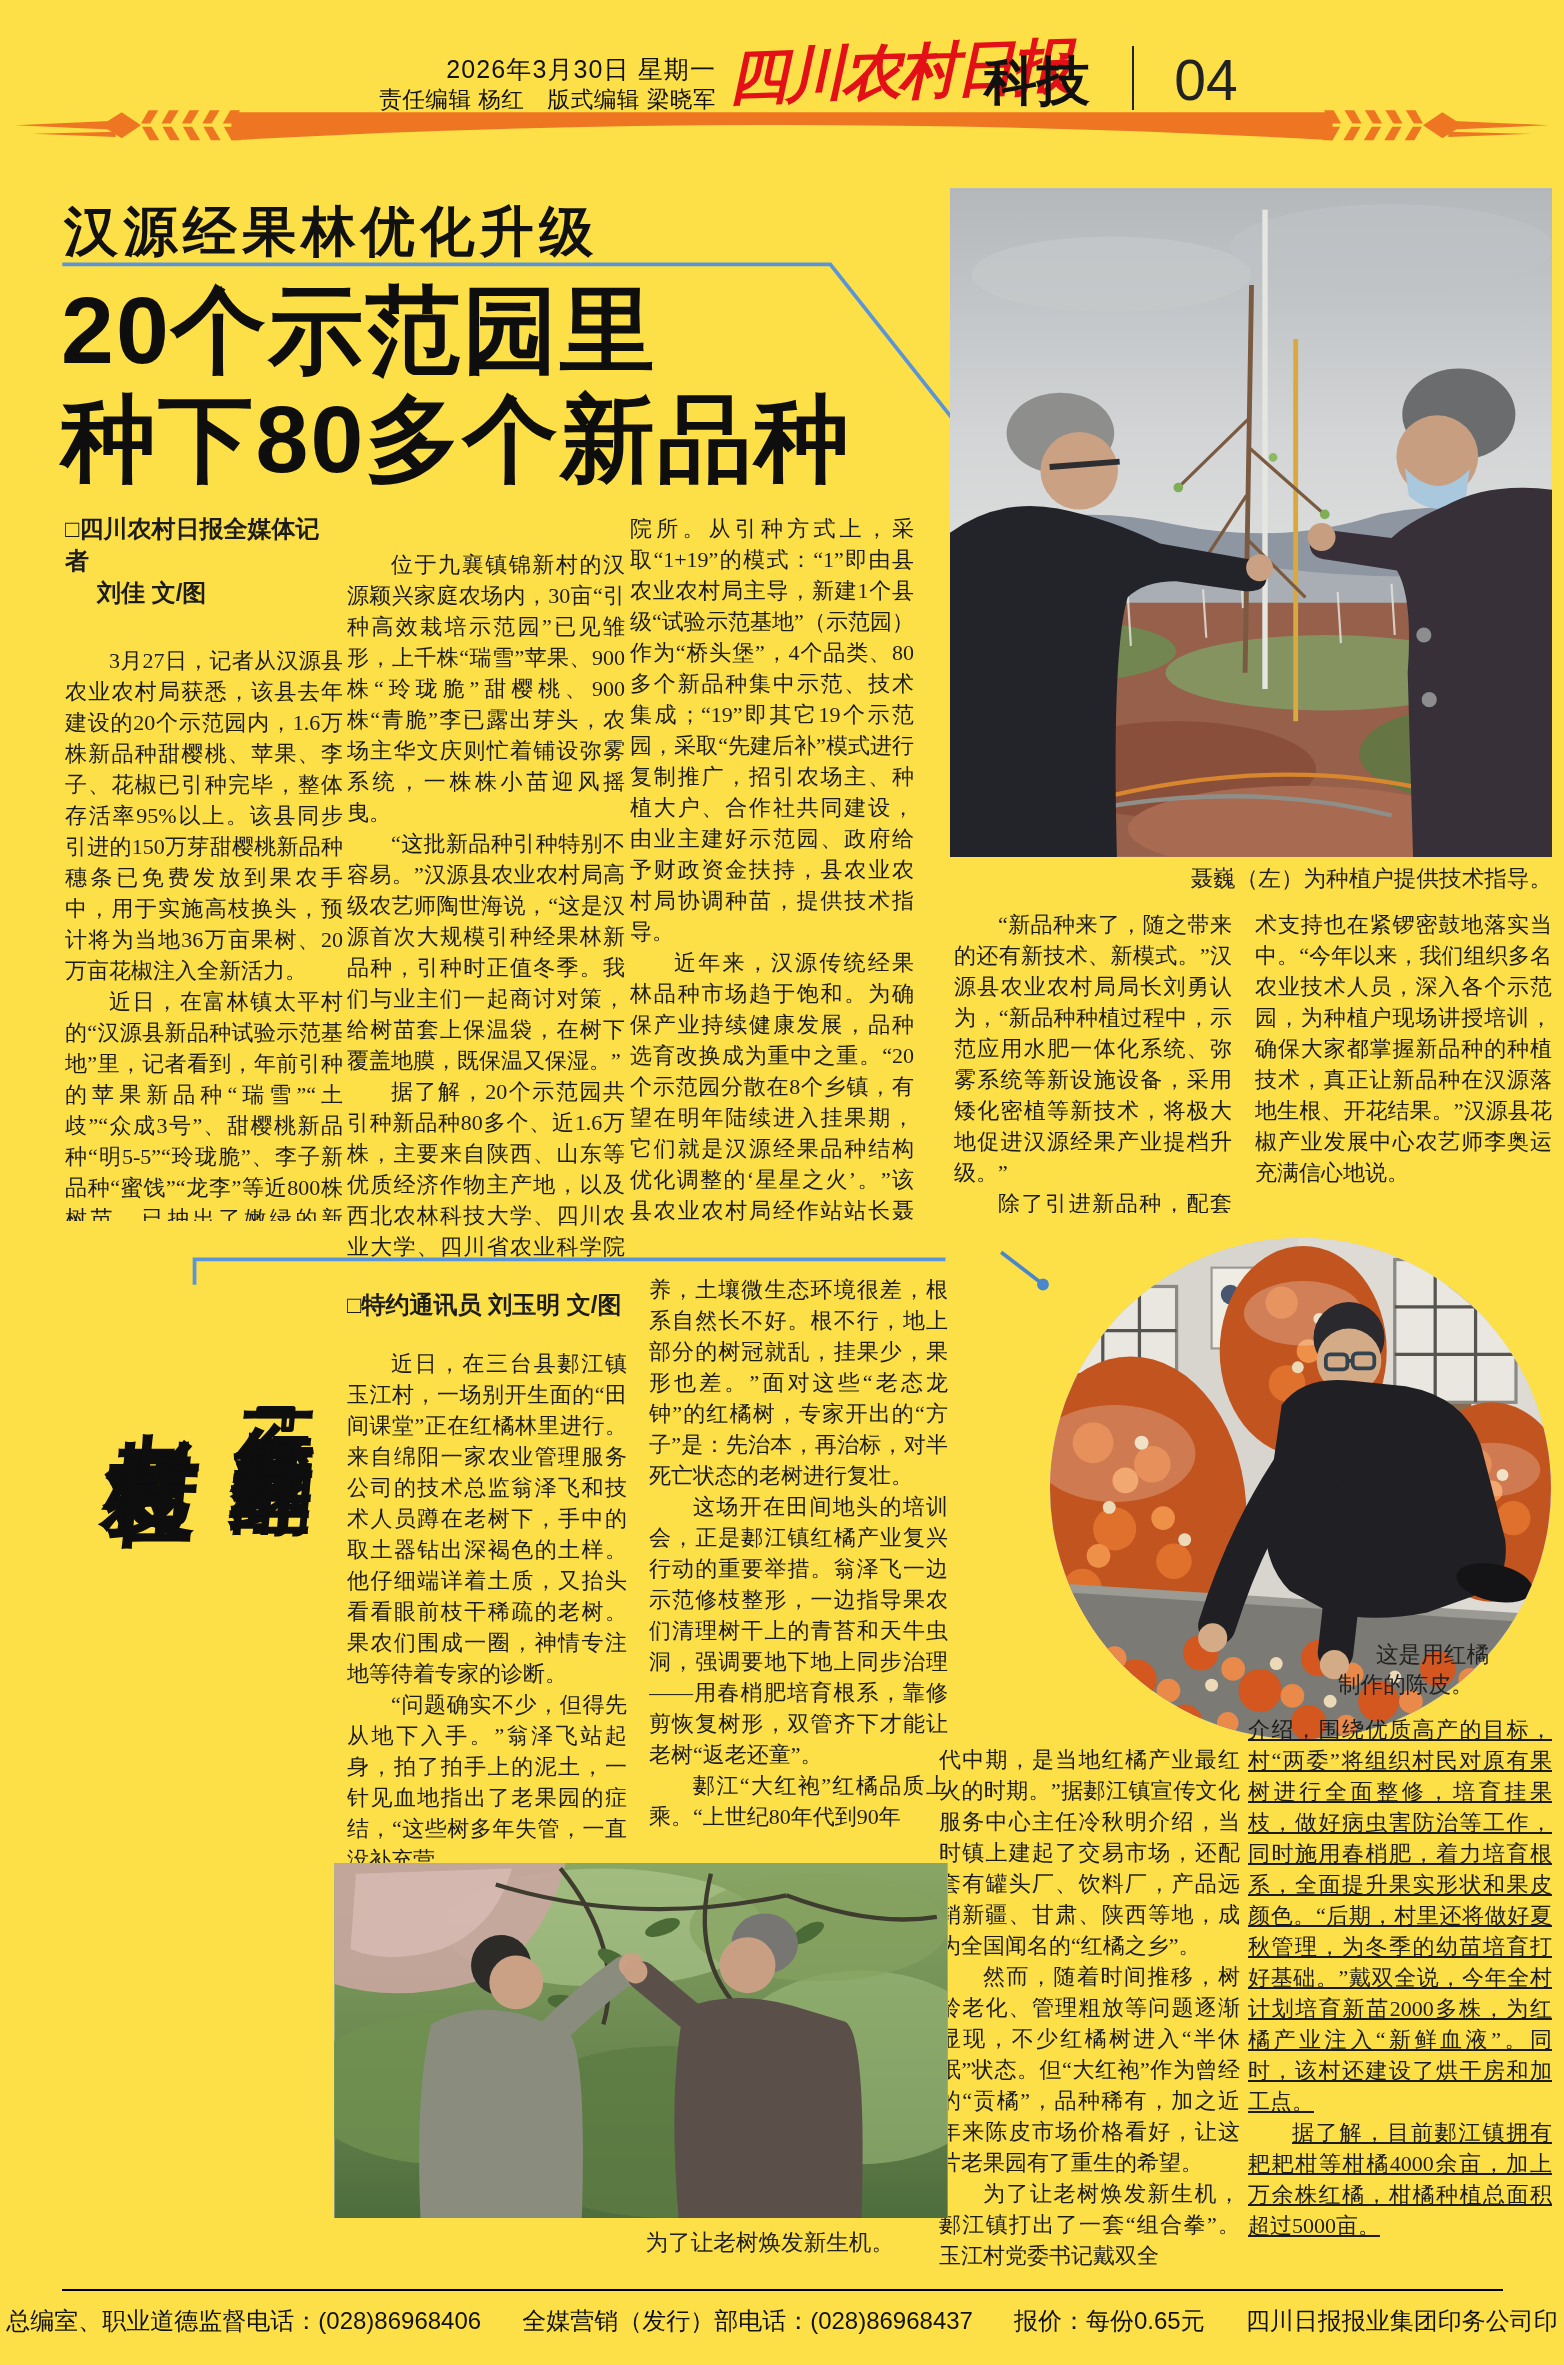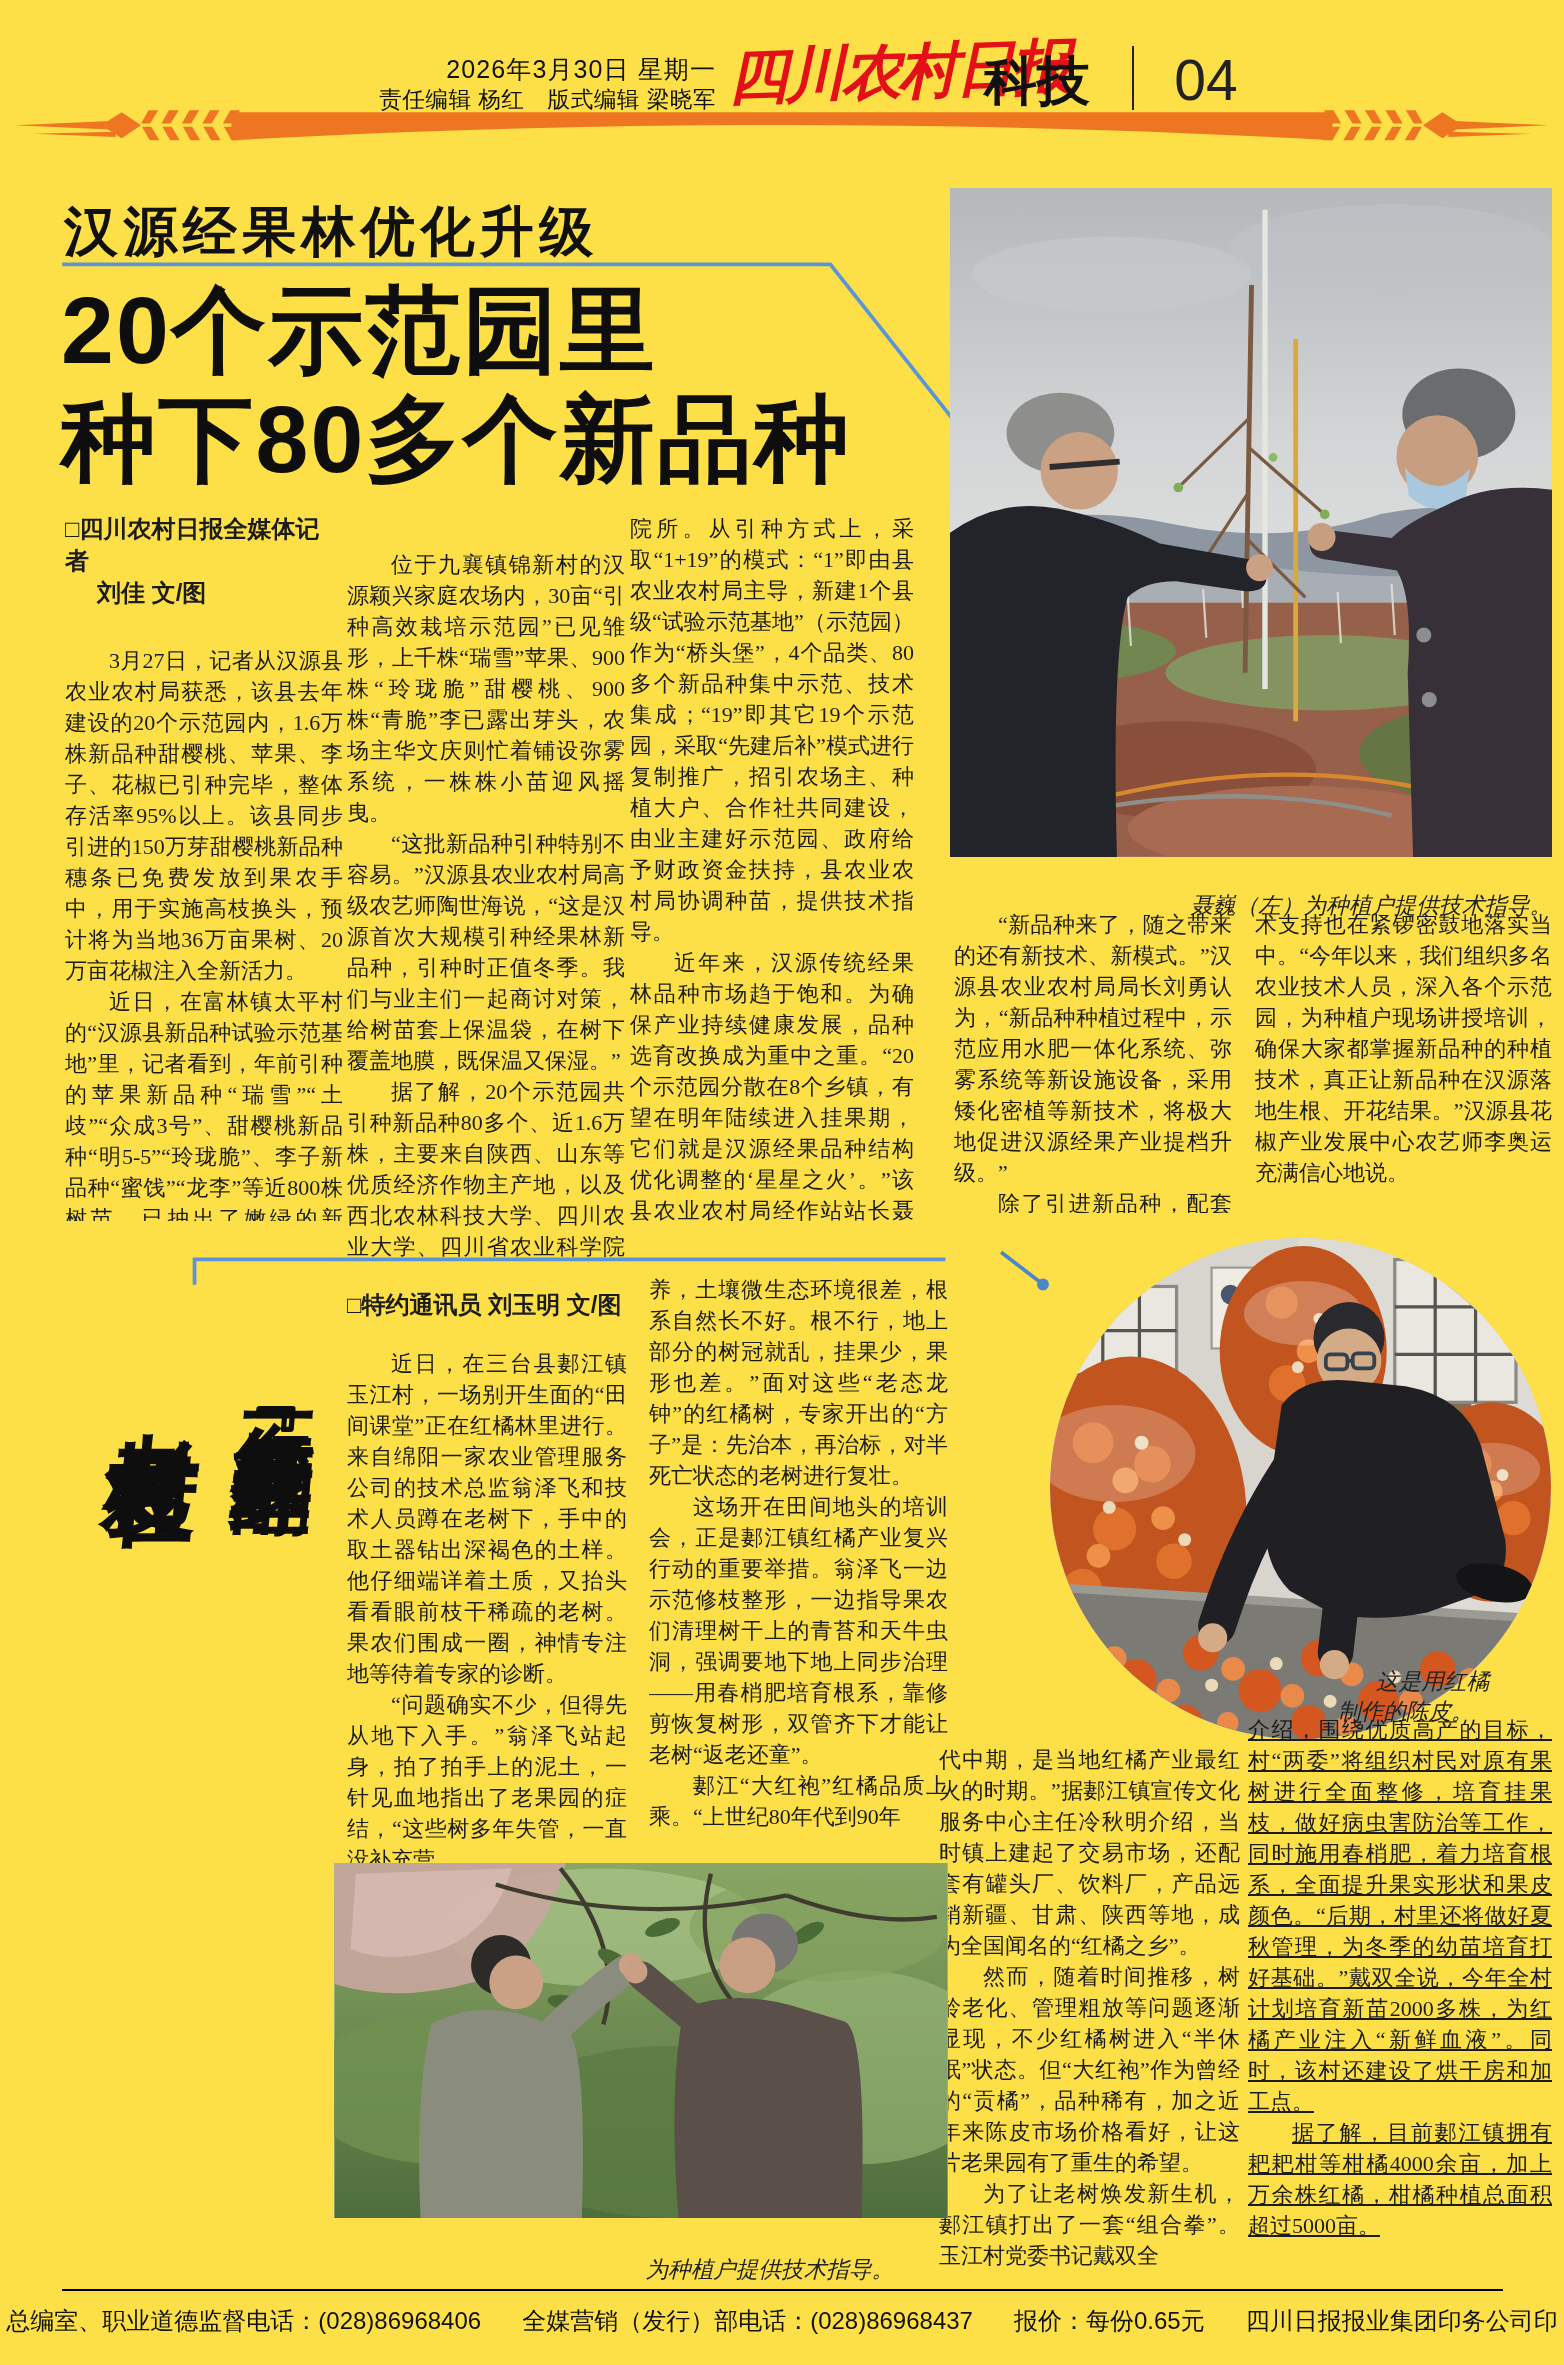--- a/index.html
+++ b/index.html
@@ -31,22 +31,22 @@
   .headline{position:absolute;left:61px;top:276px;font-family:"Liberation Sans","DejaVu Sans",sans-serif;
             font-size:95px;line-height:109px;font-weight:900;letter-spacing:2.2px;color:#0e0e0e;white-space:nowrap;}
   .vhead{position:absolute;writing-mode:vertical-rl;text-orientation:upright;
          font-family:"Liberation Sans","DejaVu Sans",sans-serif;font-weight:900;color:#0e0e0e;
          transform:skewX(-5deg);transform-origin:top left;}
   .vhead-main{left:101px;top:1357px;height:409px;font-size:94px;letter-spacing:7.5px;}
   .vhead-sub{left:230px;top:1349px;height:791px;font-size:82px;letter-spacing:5.4px;}
   
   .photo{position:absolute;overflow:hidden;background:#cfcfcb;}
   .photo svg{display:block;}
-  .caption{position:absolute;font-style:italic;font-size:22.6px;line-height:30px;color:#222;
-           font-family:"Liberation Serif","DejaVu Serif",serif;margin-top:27px;}
+  .caption{position:absolute;font-size:22.6px;line-height:30px;color:#222;
+           font-family:"Liberation Serif","DejaVu Serif",serif;}
   .cap1{left:950px;top:864px;width:602px;text-align:right;}
   .cap3{left:334px;top:2228px;width:560px;text-align:right;}
   .cap2{left:1338px;top:1640px;width:221px;text-align:left;}
   .cap2 .l1{text-indent:38px;}
   .circle-photo{border-radius:50%;}
   
   .footer-rule{position:absolute;left:62px;top:2289px;width:1441px;height:2.2px;background:#000;}
   .footer{position:absolute;left:0;top:2305px;width:1564px;display:flex;justify-content:center;gap:41px;
           font-family:"Liberation Sans","DejaVu Sans",sans-serif;font-size:24px;color:#111;}
   .deco{position:absolute;}
@@ -389,21 +389,21 @@
       </g>
       <g>
         <ellipse cx="800" cy="150" rx="62" ry="56" fill="#777672"></ellipse>
         <circle cx="768" cy="190" r="52" fill="#c89f82"></circle>
         <path d="M650,270 Q740,235 850,265 L950,295 Q990,320 980,660 L640,660 Q620,420 650,270 Z" fill="#5a4f49"></path>
         <path d="M680,300 Q620,250 572,210" stroke="#5a4f49" stroke-width="54" stroke-linecap="round" fill="none"></path>
         <circle cx="560" cy="202" r="22" fill="#c89f82"></circle>
       </g>
     </svg>
   </div>
-  <div class="caption cap3">为种植户提供技术指导。</div>
+  <div class="caption cap3">为了让老树焕发新生机。</div>
 
   <div class="footer-rule"></div>
   <div class="footer">
     <span>总编室、职业道德监督电话：(028)86968406</span>
     <span>全媒营销（发行）部电话：(028)86968437</span>
     <span>报价：每份0.65元</span>
     <span>四川日报报业集团印务公司印</span>
   </div>
 
 </div>

